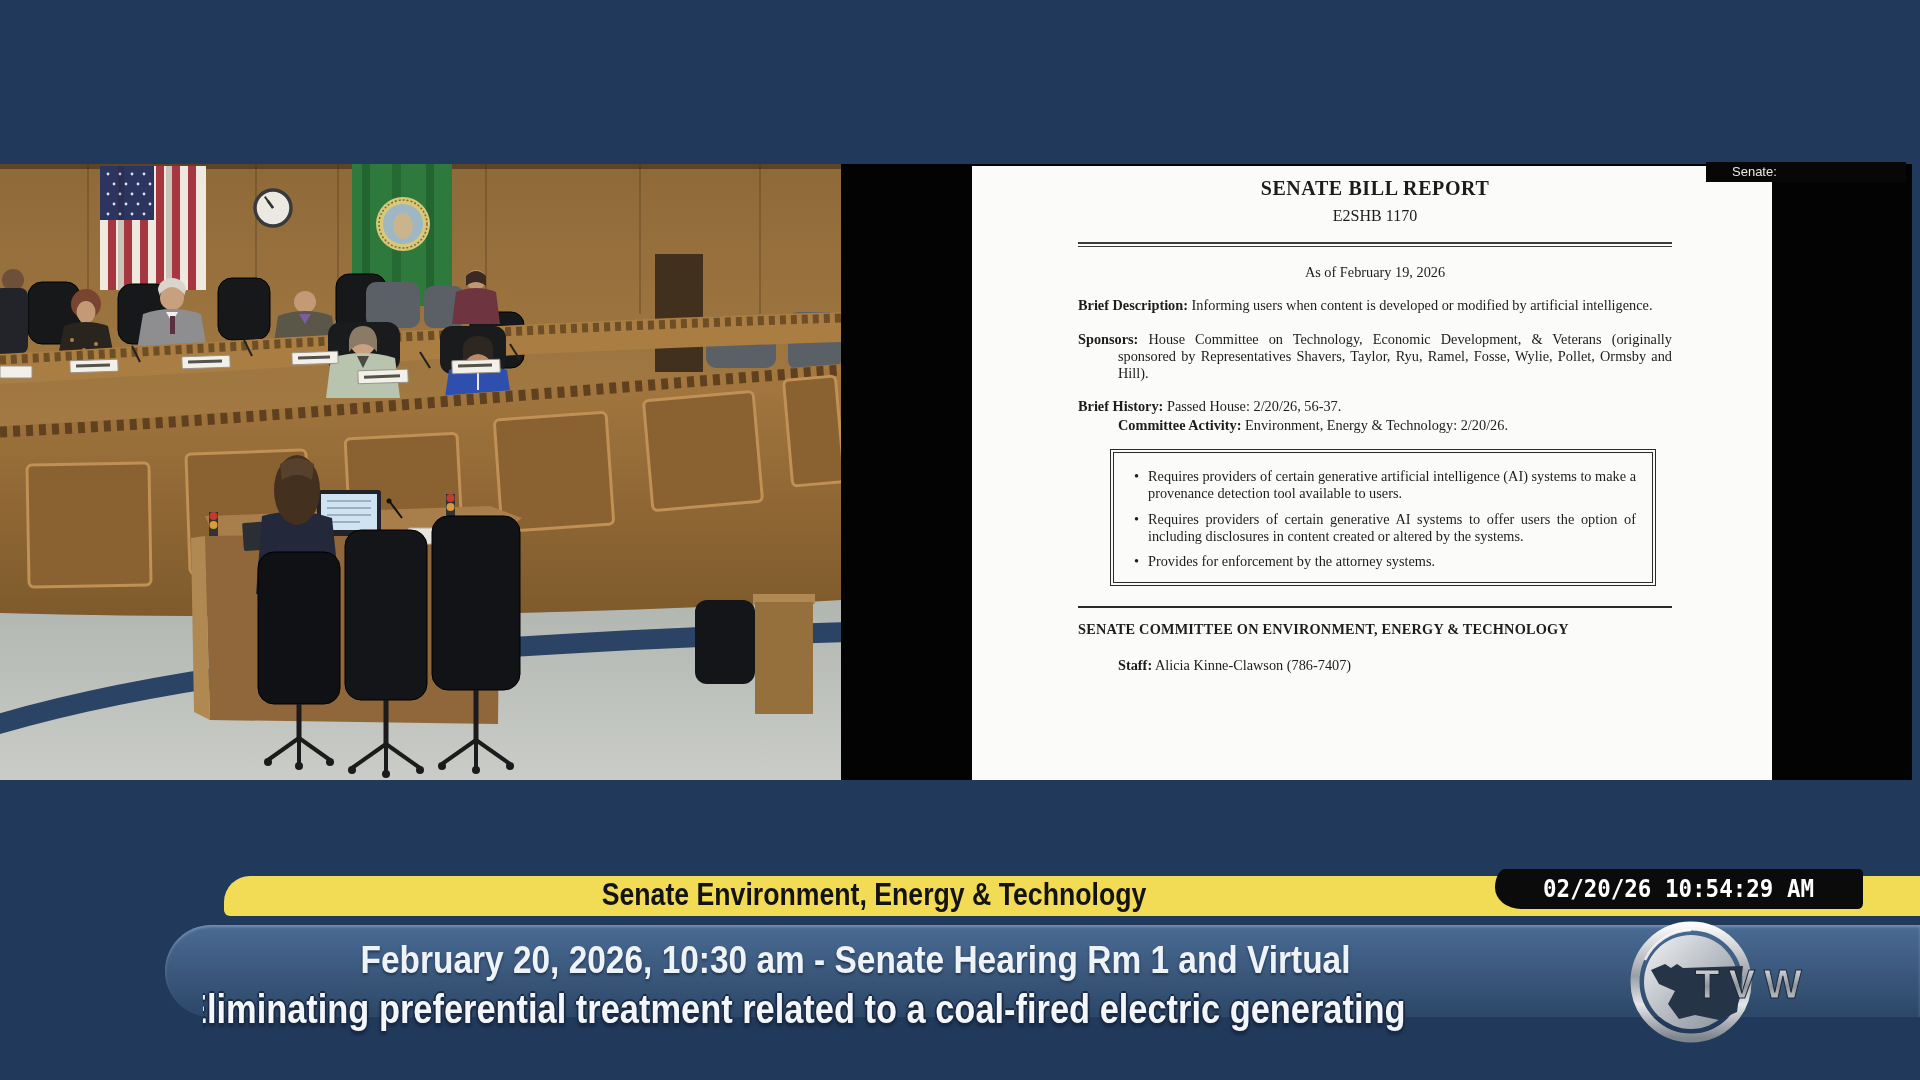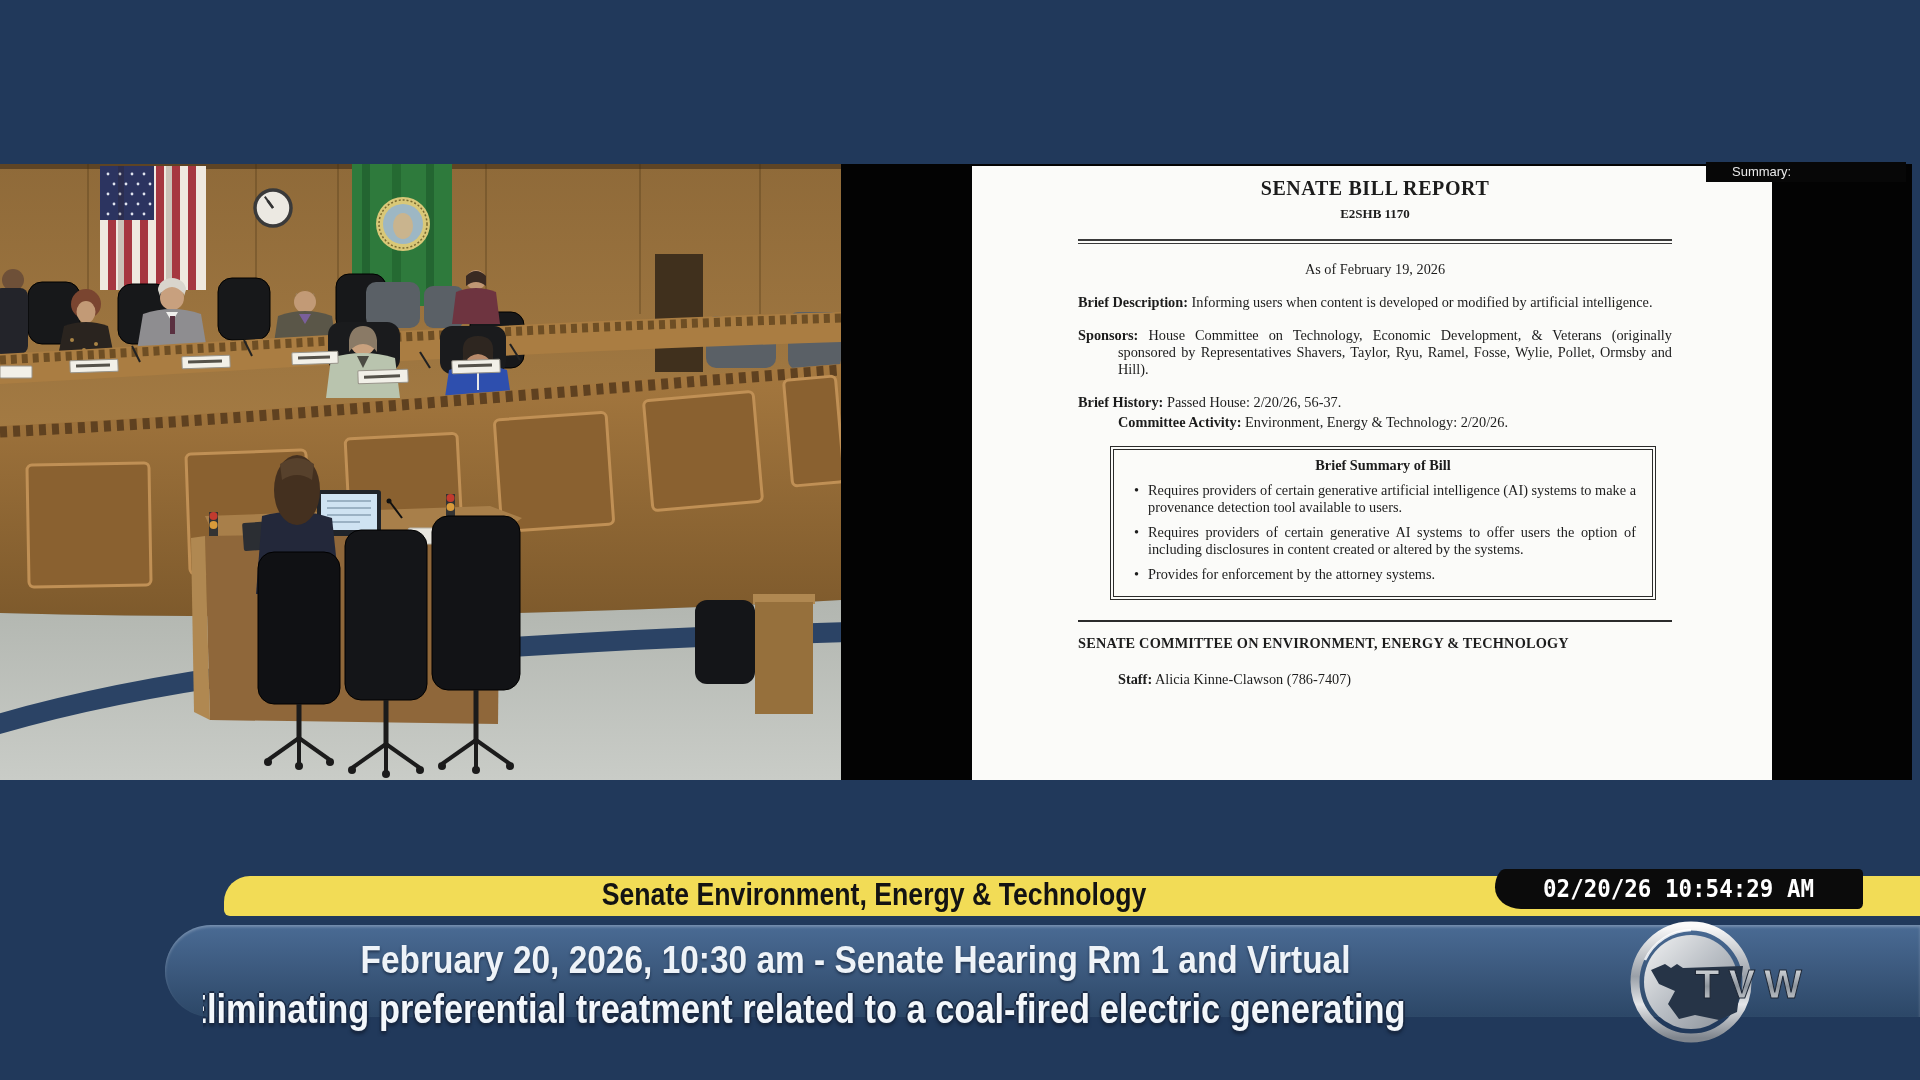--- a/index.html
+++ b/index.html
@@ -10,21 +10,21 @@
 
   
   .video-pane{position:absolute;left:0;top:164px;width:841px;height:616px;background:#6b4d26;overflow:hidden;}
 
   
   .doc-viewer{position:absolute;left:841px;top:164px;width:1071px;height:616px;background:#030303;}
   .doc-page{position:absolute;left:131px;top:2px;width:800px;height:614px;background:#fbfbf9;color:#1c1c1c;
             font-family:"Liberation Serif","DejaVu Serif",serif;font-size:14.3px;line-height:1.2;
             box-sizing:border-box;padding:10px 100px 0 106px;overflow:hidden;}
   .doc-title{font-size:20px;font-weight:bold;text-align:center;letter-spacing:.6px;margin:0;}
-  .doc-bill{font-size:13px;font-weight:bold;text-align:center;margin:6px 0 17px;}
+  .doc-bill{font-size:16px;font-weight:normal;text-align:center;margin:6px 0 17px;}
   .doc-dblrule{margin-top:13px;height:2px;border-top:2px solid #3a3a3a;border-bottom:1px solid #3a3a3a;}
   .doc-asof{text-align:center;margin-top:17px;}
   .doc-field{margin:16px 0 0;padding-left:40px;text-indent:-40px;text-align:justify;}
   .doc-field.tight{margin-top:2px;}
   .doc-field.sub{padding-left:0;text-indent:0;margin-left:40px;}
   .doc-label{font-weight:bold;}
   .summary-box{margin:15px 0 0 32px;width:506px;border:4px double #2b2b2b;padding:7px 16px 12px;}
   .summary-head{font-weight:bold;text-align:center;margin:0 0 2px;}
   .summary-box ul{list-style:none;margin:0;padding:0;}
   .summary-box li{position:relative;margin-top:8px;padding-left:18px;text-align:justify;}
@@ -337,36 +337,35 @@
       <p class="doc-bill">E2SHB 1170</p>
       <div class="doc-dblrule"></div>
       <p class="doc-asof">As of February 19, 2026</p>
 
       <p class="doc-field"><span class="doc-label">Brief Description:</span><span>  Informing users when content is developed or modified by artificial intelligence.</span></p>
       <p class="doc-field"><span class="doc-label">Sponsors:</span><span>  House Committee on Technology, Economic Development, &amp; Veterans (originally sponsored by Representatives Shavers, Taylor, Ryu, Ramel, Fosse, Wylie, Pollet, Ormsby and Hill).</span></p>
       <p class="doc-field"><span class="doc-label">Brief History:</span><span>  Passed House: 2/20/26, 56-37.</span></p>
       <p class="doc-field tight sub"><span class="doc-label">Committee Activity:</span><span>  Environment, Energy &amp; Technology: 2/20/26.</span></p>
 
       <div class="summary-box">
-        <p class="summary-head">Brief Summary of Bill</p>
         <ul>
           <li>Requires providers of certain generative artificial intelligence (AI) systems to make a provenance detection tool available to users.</li>
           <li>Requires providers of certain generative AI systems to offer users the option of including disclosures in content created or altered by the systems.</li>
           <li>Provides for enforcement by the attorney systems.</li>
         </ul>
       </div>
 
       <div class="doc-rule"></div>
       <p class="doc-committee">SENATE COMMITTEE ON ENVIRONMENT, ENERGY &amp; TECHNOLOGY</p>
       <p class="doc-staff"><span class="doc-label">Staff:</span><span>  Alicia Kinne-Clawson (786-7407)</span></p>
     </div>
   </div>
 
   <div class="talking-bar">
-    <span>Summary:</span>
+    <span>Senate:</span>
   </div>
 
   <div class="yellow-band">
     <div class="committee-title">Senate Environment, Energy &amp; Technology</div>
   </div>
 
   <div class="timestamp">
     <span>02/20/26 10:54:29 AM</span>
   </div>
 

